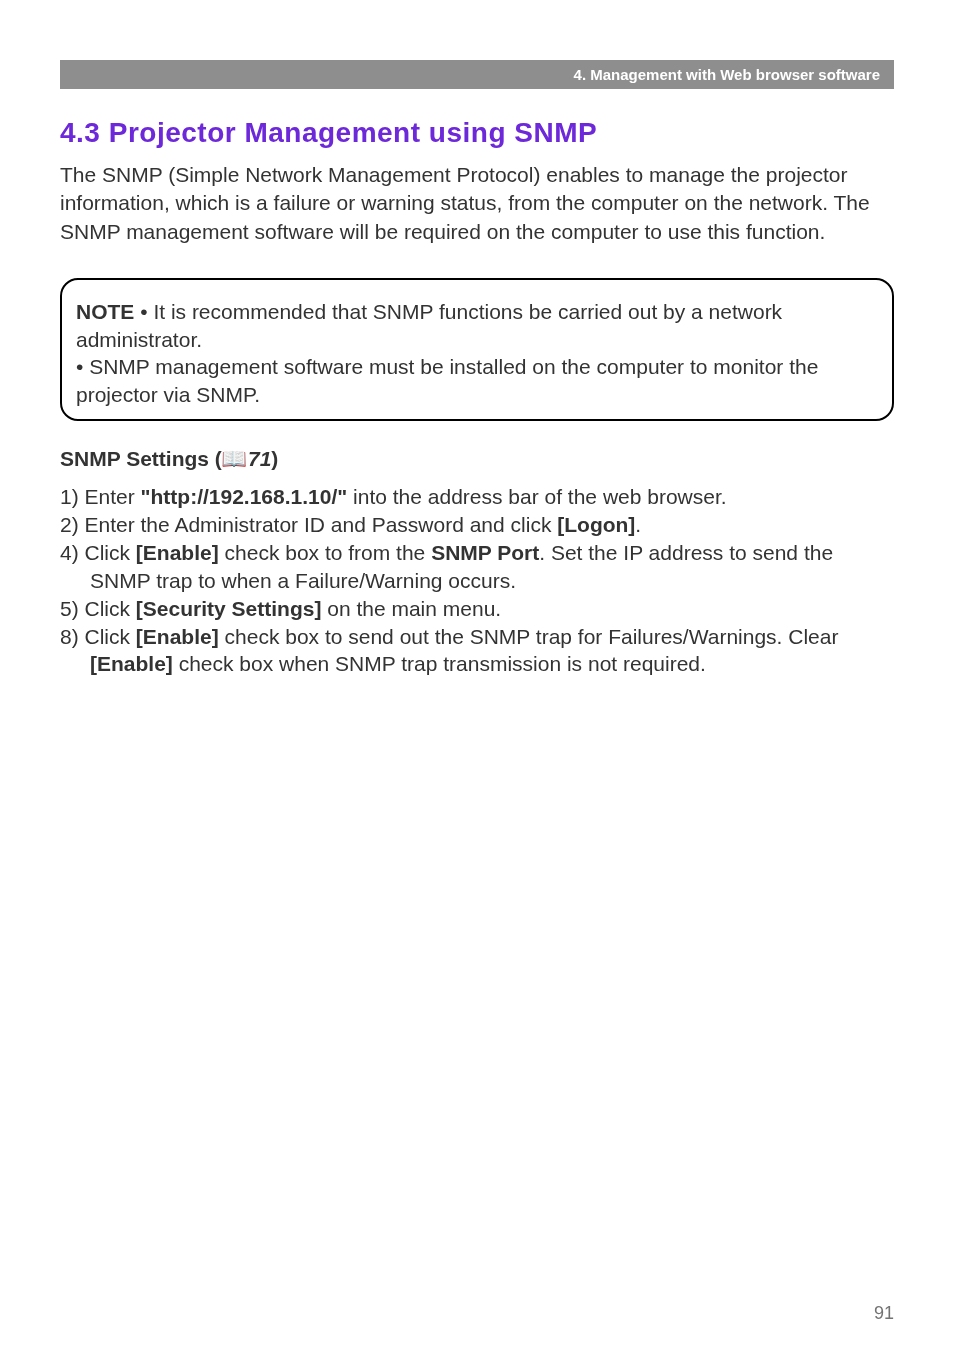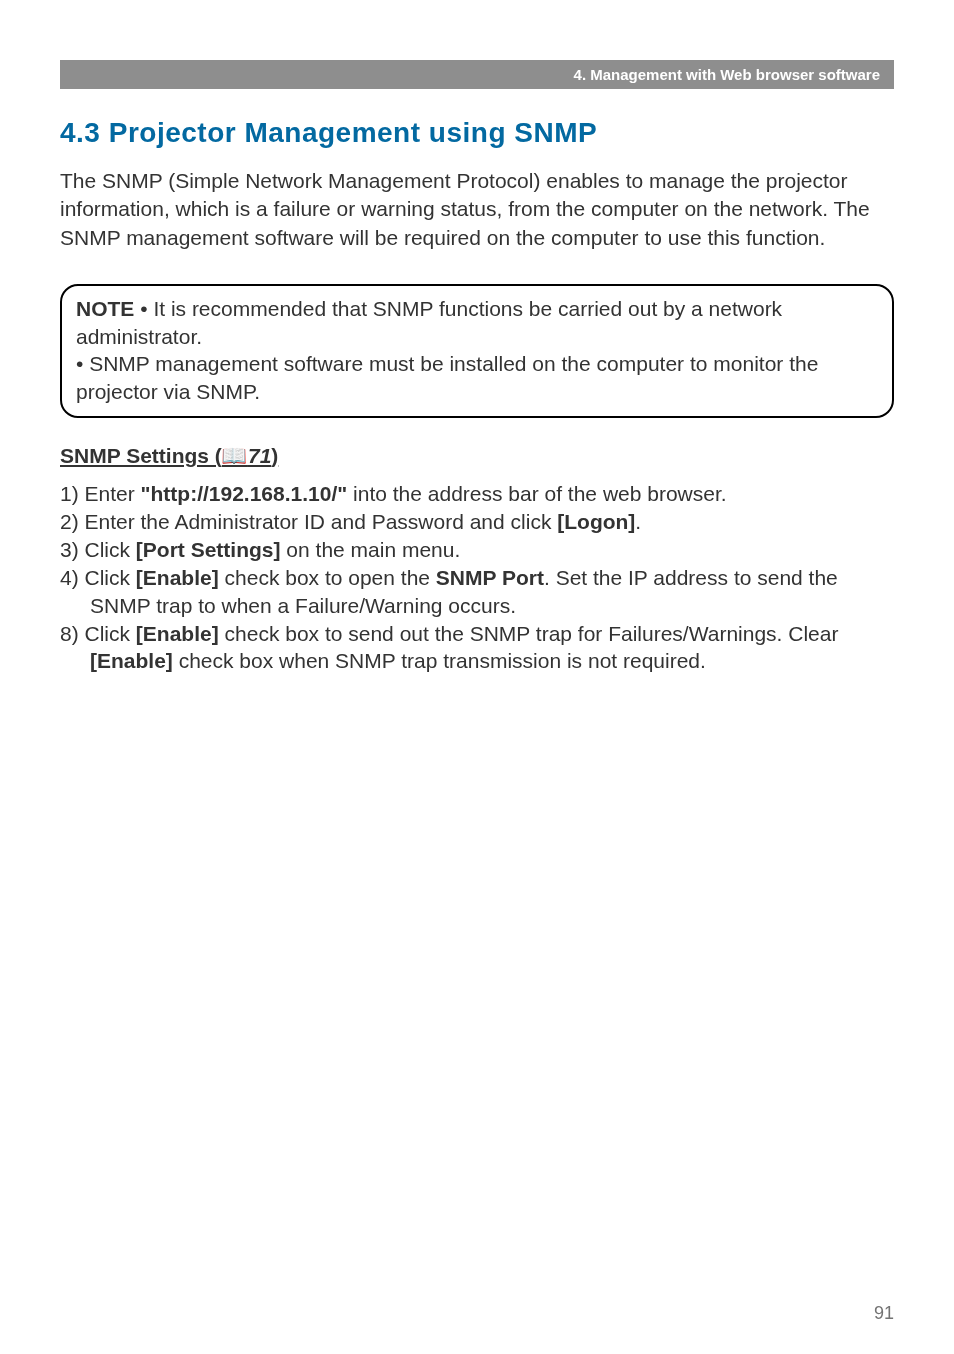--- a/index.html
+++ b/index.html
@@ -12,44 +12,43 @@
     font-weight: bold;
     padding: 6px 14px;
     margin-bottom: 28px;
     border-radius: 0;
     text-align: right;
     width: 100%;
   }
   h1 {
     font-size: 28px;
     font-weight: 900;
-    color: #0369a1;
-    margin-bottom: 18px;
+    color: #6d28d9;
+    margin-bottom: 12px;
     letter-spacing: 0.5px;
   }
   .intro {
     font-size: 21px;
     line-height: 1.35;
     margin-bottom: 32px;
   }
   .note-box {
     border: 2px solid #000;
     border-radius: 18px;
-    padding: 9px 14px 10px 14px;
+    padding: 18px 14px 10px 14px;
     font-size: 21px;
     line-height: 1.32;
     margin-bottom: 26px;
   }
   .note-box .note-label { font-weight: 900; }
   h2 {
     font-size: 21px;
     font-weight: 900;
     color: #333;
     margin-bottom: 12px;
-    text-decoration: underline;
   }
   h2 .book-icon {
     color: #0058a8;
     font-style: normal;
     font-weight: bold;
   }
   h2 .ref {
     font-style: italic;
     font-weight: 900;
   }
@@ -88,19 +87,19 @@
   </div>
 
   <h2>
     <span>SNMP Settings (</span><span class="book-icon">📖</span><span class="ref">71</span><span>)</span>
   </h2>
 
 
   <ol class="steps">
     <li><span>1) Enter </span><b>"http://192.168.1.10/"</b><span> into the address bar of the web browser.</span></li>
     <li><span>2) Enter the Administrator ID and Password and click </span><b>[Logon]</b><span>.</span></li>
-    <li><span>3) Click </span><b>[Port Settings]</b><span> on the main menu.</span></li>
-    <li><span>4) Click </span><b>[Enable]</b><span> check box to open the </span><b>SNMP Port</b><span>. Set the IP address to send the SNMP trap to when a Failure/Warning occurs.</span></li>
+    <li><span>4) Click </span><b>[Enable]</b><span> check box to from the </span><b>SNMP Port</b><span>. Set the IP address to send the SNMP trap to when a Failure/Warning occurs.</span></li>
+    <li><span>5) Click </span><b>[Security Settings]</b><span> on the main menu.</span></li>
     <li><span>8) Click </span><b>[Enable]</b><span> check box to send out the SNMP trap for Failures/Warnings. Clear </span><b>[Enable]</b><span> check box when SNMP trap transmission is not required.</span></li>
   </ol>
 
   <div class="page-number">91</div>
 </div>
 
 </body></html>

